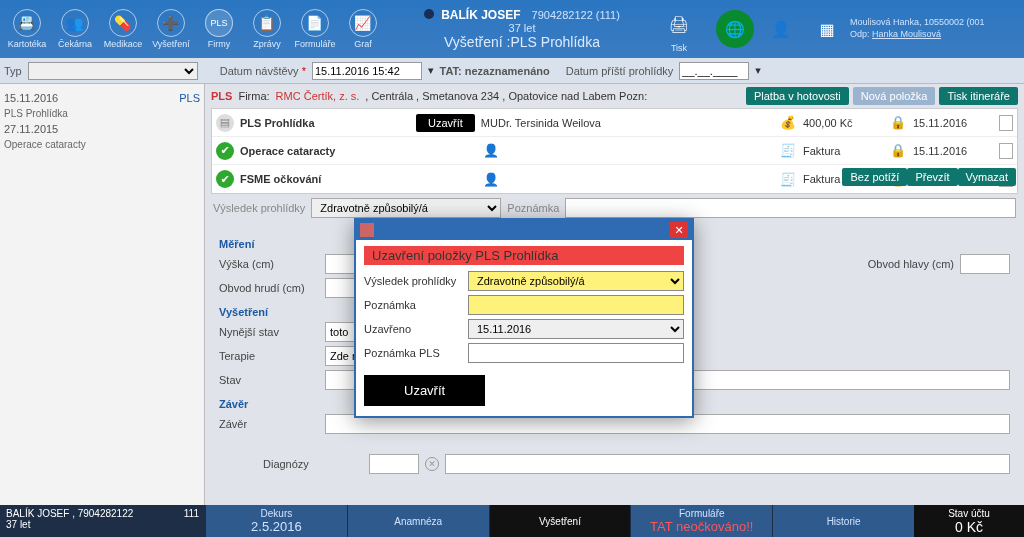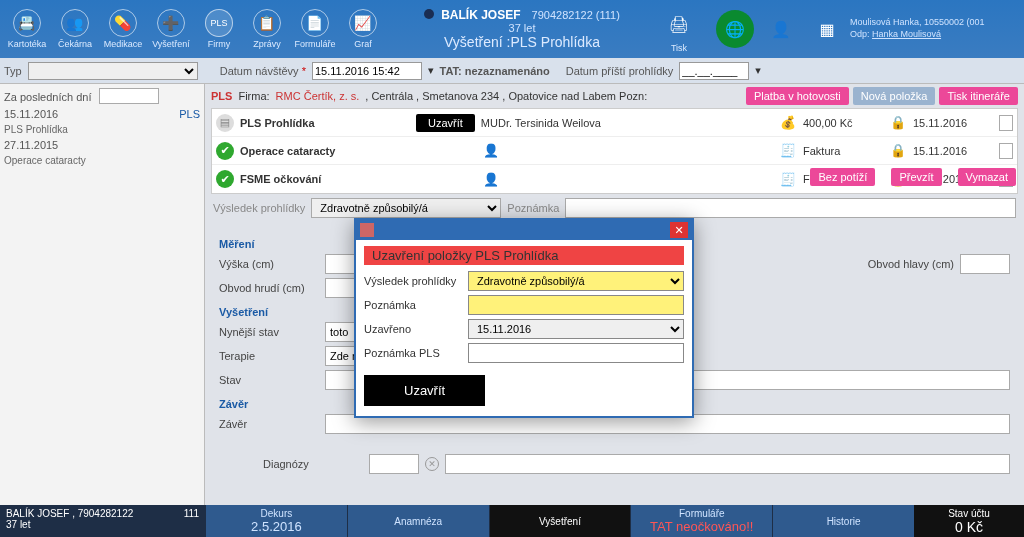--- a/index.html
+++ b/index.html
@@ -37,21 +37,21 @@
   .histrow .hd{color:#555;}
   .histrow .lbl{color:inherit;}
   .histrow .sub{color:#666; font-size:10px; width:100%;}
 
   .rightcol { flex:1; background:#e0e3e9; position:relative; }
 
   .firmbar { height:24px; display:flex; align-items:center; padding:0 6px; gap:6px; color:#333;}
   .firmbar .pls { color:#c33; font-weight:bold;}
   .firmbar .firmname{color:#c33;}
   .firmbar .btns { margin-left:auto; display:flex; gap:4px;}
-  .smallbtn { background:#ec4899; color:#fff; border:none; padding:3px 8px; font-size:11px; border-radius:2px; cursor:pointer;}
+  .smallbtn { background:#0f766e; color:#fff; border:none; padding:3px 8px; font-size:11px; border-radius:2px; cursor:pointer;}
   .smallbtn.dim{background:#9ab3cf;}
 
   .itemtable { background:#fff; margin:0 6px; border:1px solid #ccc;}
   .itemrow { display:flex; align-items:center; height:28px; border-bottom:1px solid #eee; padding:0 4px; gap:6px;}
   .itemrow:last-child{border-bottom:none;}
   .ic { width:18px; height:18px; border-radius:50%; display:inline-flex; align-items:center; justify-content:center; color:#fff; font-size:11px;}
   .ic.green{background:#2fa82f;}
   .ic.doc{background:#ddd;color:#888;}
   .itemrow .name{width:170px; font-weight:bold;}
   .closebtn{background:#000;color:#fff;border:none;padding:3px 12px;font-size:11px;cursor:pointer;border-radius:2px;}
@@ -59,21 +59,21 @@
   .itemrow .money{width:80px;}
   .itemrow .date{width:80px;}
   .pageic{width:14px;height:16px;border:1px solid #aaa;display:inline-block;}
   .smic{width:18px;height:18px;display:inline-flex;align-items:center;justify-content:center;font-size:13px;color:#5b7aa5;}
 
   .resbar{display:flex;align-items:center;padding:4px 8px;gap:6px;color:#888;}
   .resbar input,.resbar select{height:20px;border:1px solid #aaa;font-size:11px;padding:0 4px;}
   .resbar select{width:190px;}
   .resbar .lbl{color:#888;}
   .resbar .note{flex:1;}
-  .topright-btns{position:absolute; right:8px; top:84px; display:flex; gap:16px;align-items:flex-end;}
+  .topright-btns{position:absolute; right:8px; top:84px; display:flex; gap:0;align-items:flex-end;}
 
   .formarea{padding:8px 14px; color:#444;}
   .section-h{color:#1a5aa5;font-weight:bold;margin:8px 0 4px 0;}
   .frow{display:flex;align-items:center;margin:4px 0;gap:6px;}
   .frow label{width:100px;text-align:left;color:#444;}
   .frow label.r{text-align:right;width:auto;margin-left:10px;}
   .frow input{height:20px;border:1px solid #aaa;padding:0 4px;font-size:11px;}
   .frow input.sm{width:50px;}
   .frow input.med{width:160px;}
   .frow input.wide{flex:1;}
@@ -170,24 +170,20 @@
   <input style="width: 110px;" value="15.11.2016 15:42">
   <span>▾</span>
   <label><b>TAT:</b> <b>nezaznamenáno</b></label>
   <label style="margin-left:10px;">Datum příští prohlídky</label>
   <input style="width: 70px;" value="__.__.____">
   <span>▾</span>
 </div>
 
 <div class="split">
   <div class="leftcol">
-    <div class="lastdays">
-      <span>Za posledních dní</span>
-      <input class="days" style="">
-    </div>
     <div class="histrow sel">
       <span class="hd">15.11.2016</span>
       <span class="lbl">PLS</span>
     </div>
     <div class="histrow sel">
         <span class="sub">PLS Prohlídka</span>
       </div>
     <div class="histrow">
       <span class="hd">27.11.2015</span>
       <span class="lbl"></span>

